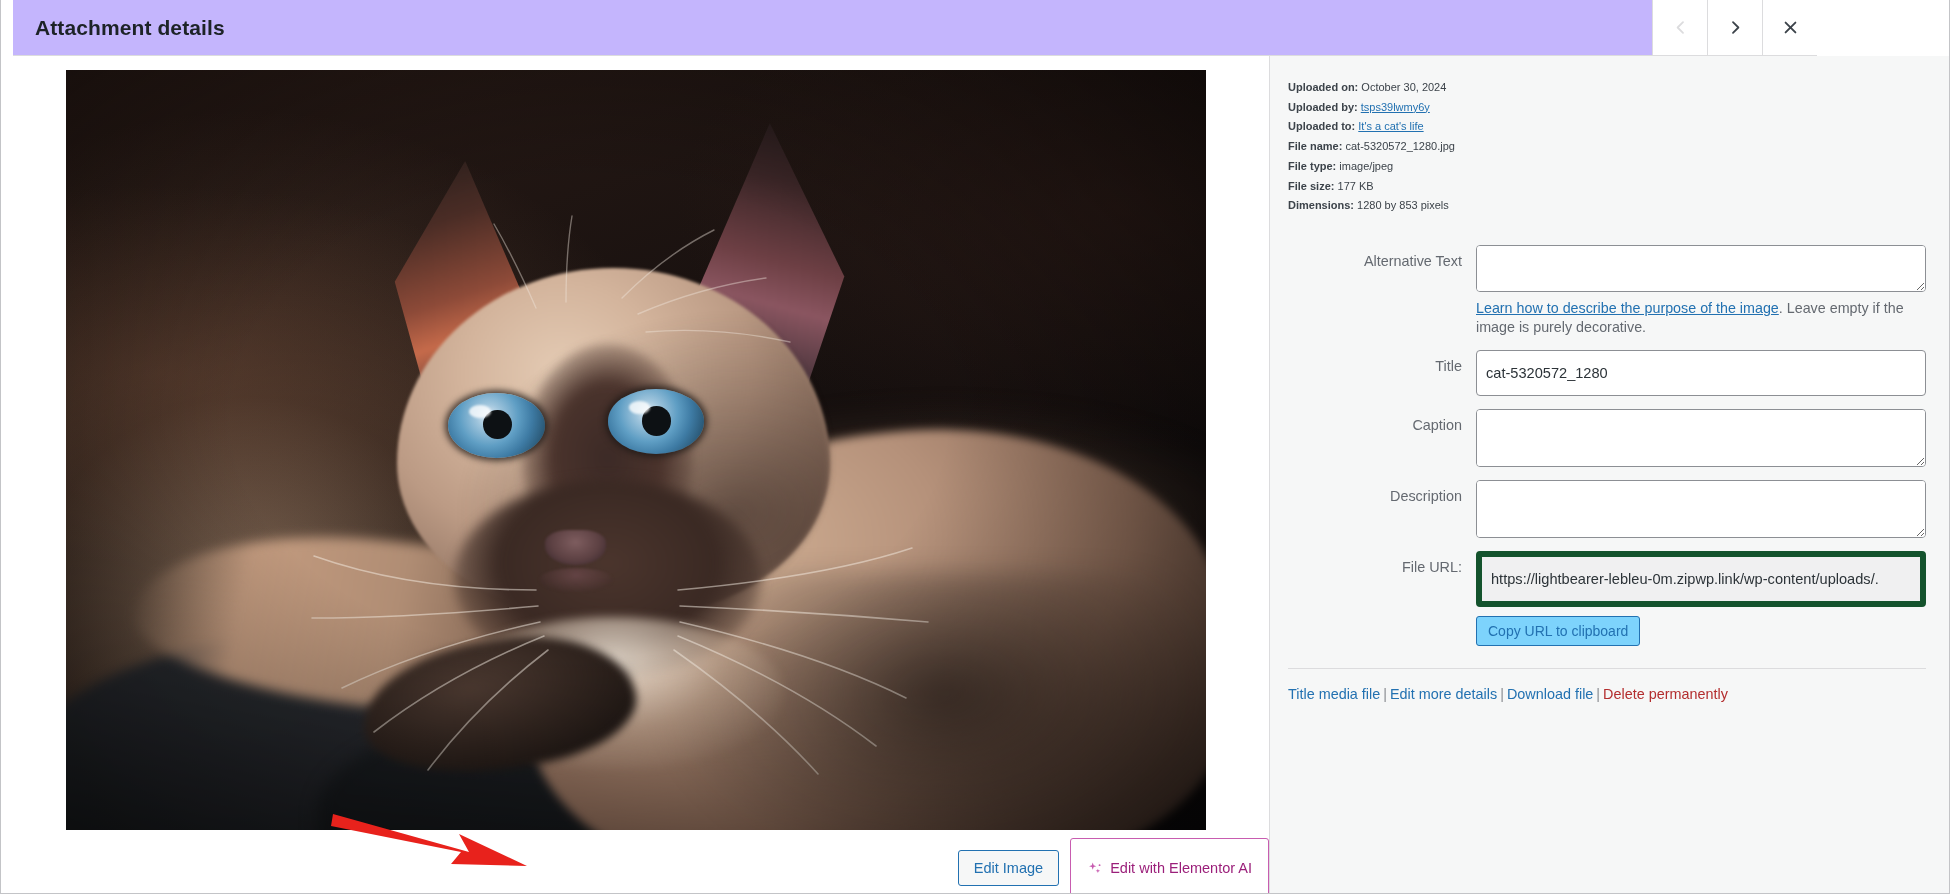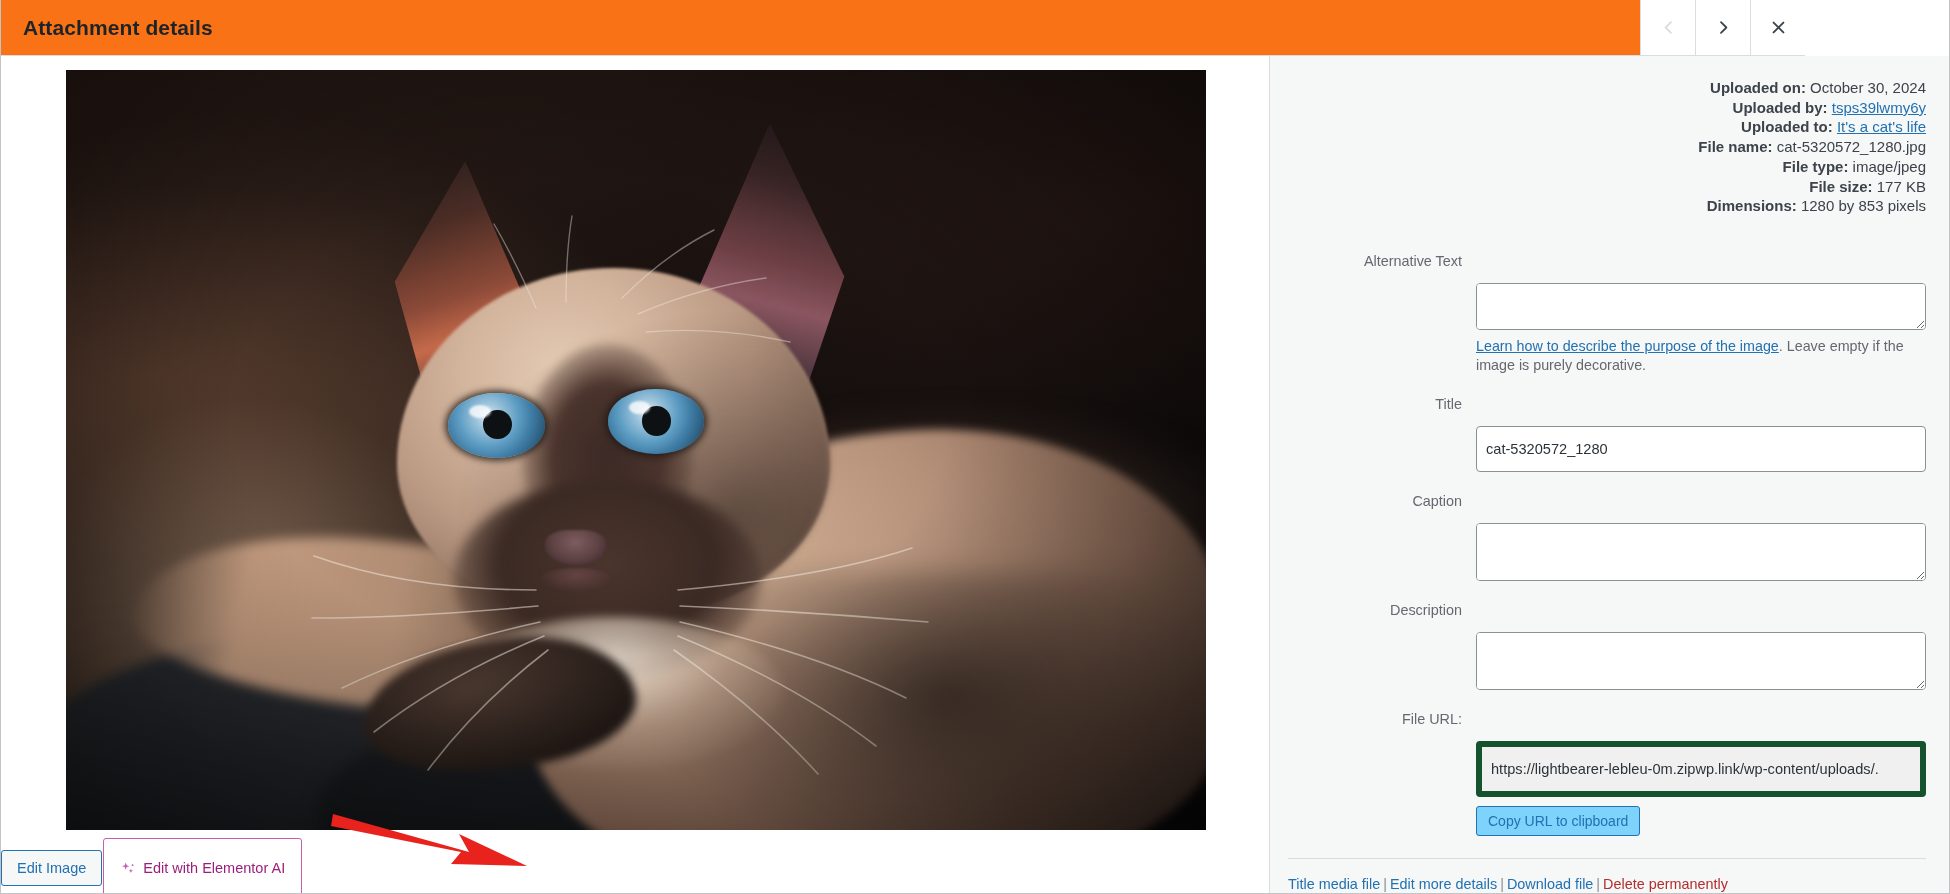--- a/index.html
+++ b/index.html
@@ -17,24 +17,24 @@
     height: 894px;
     background: #ffffff;
     border: 1px solid #c3c4c7;
     border-top: none;
     overflow: hidden;
   }
 
   
   #header {
     position: absolute;
-    top: 0; left: 0;
+    top: 0; left: 12px;
     width: 1804px;
     height: 56px;
-    background: #f97316;
+    background: #c4b5fd;
     border-bottom: 1px solid #dcdcde;
     display: flex;
     align-items: center;
   }
   #modal-title {
     margin-left: 22px;
     font-size: 21px;
     font-weight: 600;
     color: #1d2327;
     letter-spacing: .1px;
@@ -287,22 +287,22 @@
 
   
   #actions {
     position: absolute;
     left: 0;
     top: 786px;
     width: 1268px;
     height: 52px;
     display: flex;
     align-items: center;
-    justify-content: flex-start;
-    gap: 1px;
+    justify-content: flex-end;
+    gap: 11px;
   }
   .btn {
     font-family: "Liberation Sans", sans-serif;
     font-size: 14.5px;
     line-height: 1;
     padding: 9px 14px;
     border-radius: 3px;
     background: #f6f7f7;
     cursor: pointer;
     white-space: nowrap;
@@ -332,24 +332,23 @@
     left: 1268px;
     width: 682px;
     height: 838px;
     background: #f6f7f7;
     border-left: 1px solid #dcdcde;
     padding: 22px 25px 0 18px;
     overflow: hidden;
   }
 
   #meta-list {
-    font-size: 15px;
+    font-size: 11px;
     line-height: 19.2px;
     color: #3c434a;
-    text-align: right;
   }
   #meta-list div { margin: 0 0 0.5px 0; white-space: nowrap; }
   #meta-list b { font-weight: 700; color: #3c434a; }
   a.link {
     color: #2271b1;
     text-decoration: underline;
     cursor: pointer;
   }
 
   #settings {
@@ -376,21 +375,20 @@
     width: 100%;
     font-family: "Liberation Sans", sans-serif;
     font-size: 14.6px;
     color: #2c3338;
     background: #ffffff;
     border: 1px solid #8c8f94;
     border-radius: 4px;
     padding: 22px 9px;
     outline: none;
     box-shadow: 0 0 0 transparent;
-    margin-top: 38px;
   }
   textarea.wp-input { resize: vertical; display: block; }
   #alt-text-input { height: 47px; }
   #caption-input { height: 58px; }
   #description-input { height: 58px; }
   #title-input { height: 33px; }
 
   .helper {
     margin-top: 7px;
     font-size: 14.3px;

